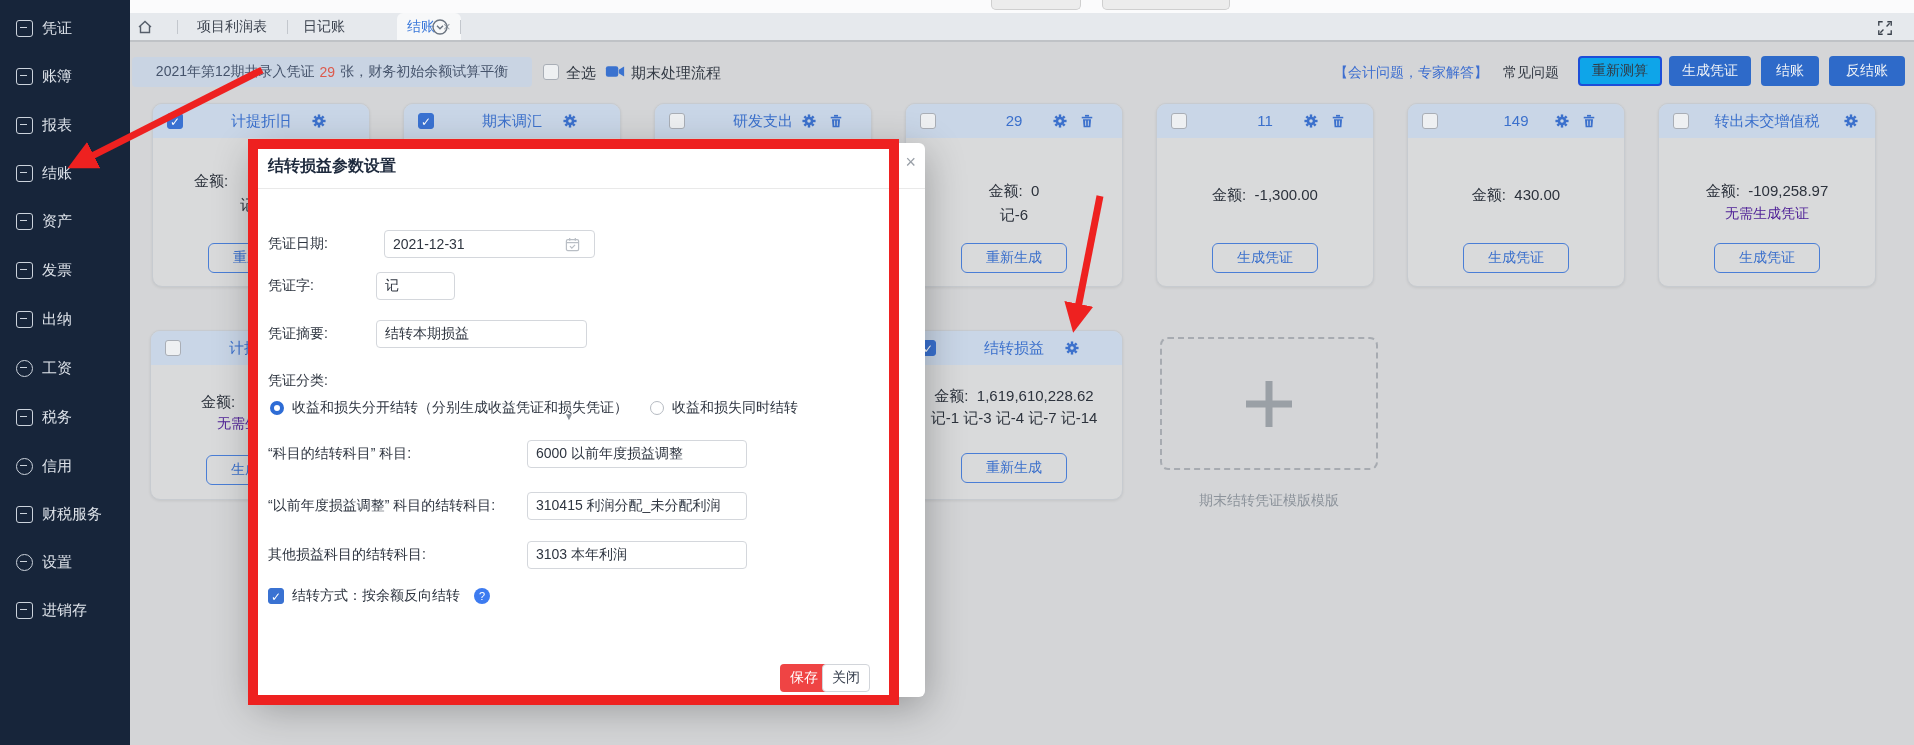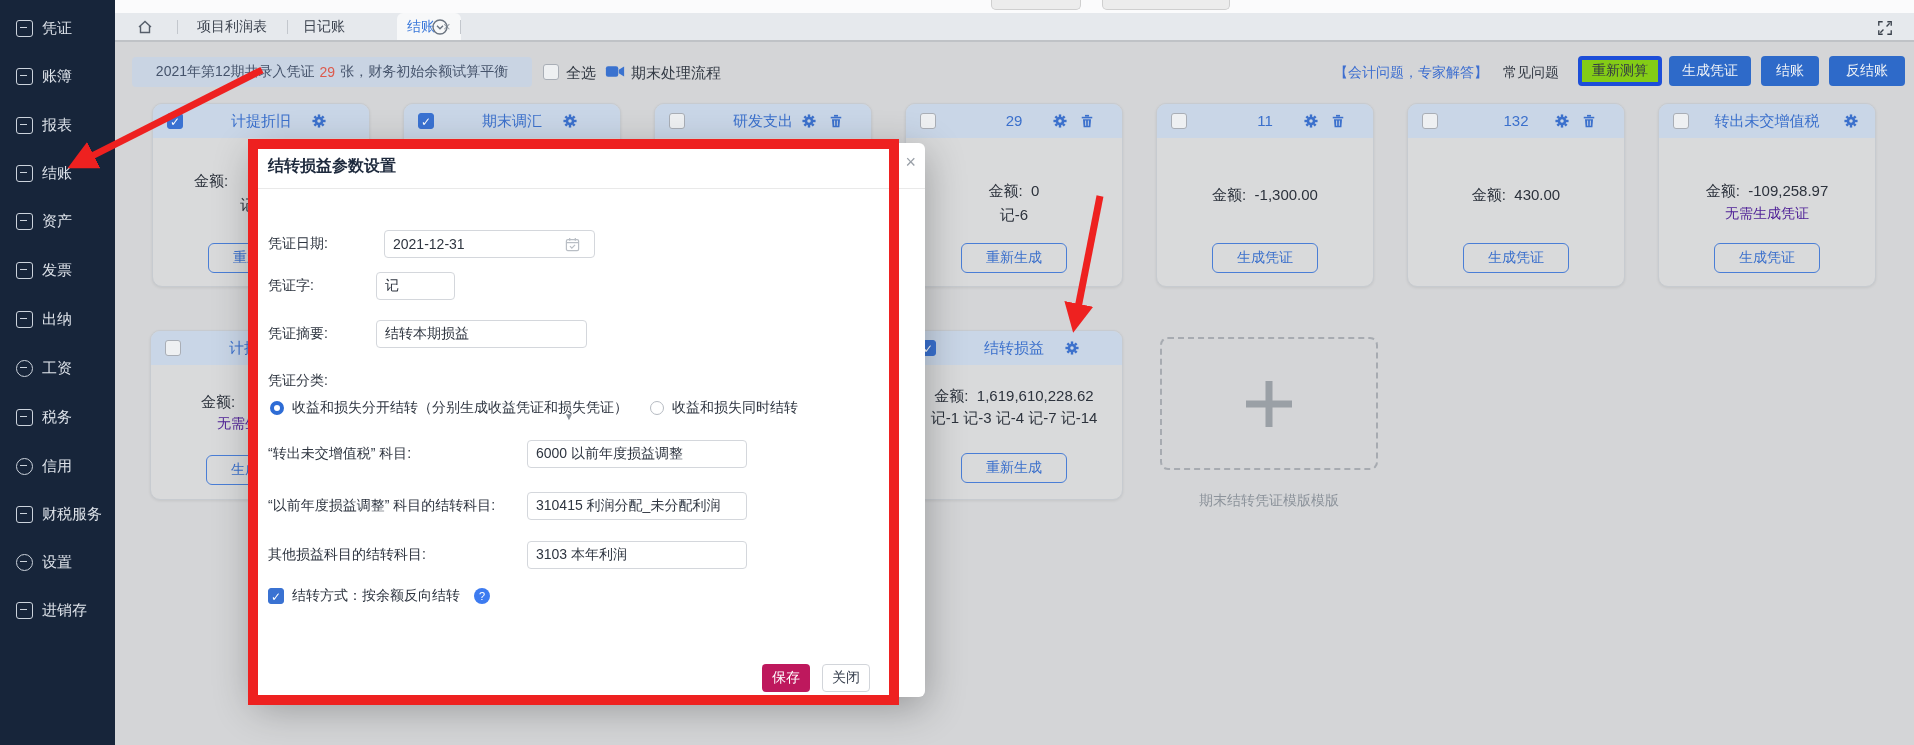--- a/index.html
+++ b/index.html
@@ -1,18 +1,18 @@
 <!DOCTYPE html>
 <html><head>
 <meta charset="utf-8">
 <style>
   html,body{margin:0;padding:0;background:#ffffff;font-family:"Liberation Sans","DejaVu Sans",sans-serif;}
   .stage{position:relative;width:1914px;height:745px;background:#d4d5d7;overflow:hidden;}
   
-  .sidebar{position:absolute;left:0;top:0;width:115px;height:745px;background:#17253a;z-index:5;}
+  .sidebar{position:absolute;left:0;top:0;width:130px;height:745px;background:#17253a;z-index:5;}
   .side-item{position:absolute;left:0;width:115px;height:40px;display:flex;align-items:center;gap:9px;padding-left:16px;box-sizing:border-box;color:#dde2e9;font-size:15px;cursor:pointer;}
   .side-ico{width:15px;height:15px;border:1.5px solid #ccd3dc;border-radius:3px;position:relative;flex:0 0 auto;}
   .side-ico:after{content:"";position:absolute;left:3px;top:6px;width:7px;height:1.5px;background:#ccd3dc;}
   .side-ico.round{border-radius:50%;}
   
   .topwhite{position:absolute;left:115px;top:0;width:1799px;height:13px;background:#fbfbfc;}
   .cutbox{position:absolute;top:0;height:9px;background:#ececec;border:1px solid #cfcfcf;border-top:none;border-radius:0 0 5px 5px;}
   .tabbar{position:absolute;left:115px;top:13px;width:1799px;height:29px;background:#e6e9ed;border-bottom:2px solid #bfc2c6;box-sizing:border-box;}
   .tab-home{position:absolute;left:22px;top:4px;font-size:16px;color:#565e6a;}
   .tab-sep{position:absolute;top:7px;width:1px;height:14px;background:#c3c7cd;}
@@ -21,21 +21,21 @@
   .tab .x{color:#98a0a9;margin-left:8px;font-size:13px;}
   .tab-more{position:absolute;top:6px;width:16px;height:16px;color:#6b7480;}
   .expand-ico{position:absolute;top:22px;width:14px;height:14px;color:#39404b;}
   
   .pill{position:absolute;left:132px;top:57px;width:400px;height:30px;background:#c9d4e3;border-radius:4px;display:flex;align-items:center;justify-content:center;font-size:14px;color:#45536b;}
   .pill b{color:#dd5a4c;font-weight:normal;margin:0 5px;}
   .chk{width:16px;height:16px;box-sizing:border-box;border:1px solid #a9aeb6;background:#eef0f2;border-radius:3px;}
   .chk.on{background:#3a72d2;border-color:#3a72d2;color:#fff;font-size:12px;line-height:16px;text-align:center;}
   .tool-lbl{font-size:15px;color:#333a44;}
   .btn{position:absolute;top:56px;height:30px;border-radius:4px;font-size:14px;display:flex;align-items:center;justify-content:center;box-sizing:border-box;cursor:pointer;}
-  .btn.plain{background:#84cc16;border:4px solid #1d4ed8;color:#333a44;}
+  .btn.plain{background:#0ea5e9;border:2px solid #1d4ed8;color:#333a44;}
   .btn.blue{background:#2e6ac9;color:#eef2f6;}
   .link-blue{position:absolute;top:64px;font-size:14px;color:#3e6fd0;cursor:pointer;}
   .link-dark{position:absolute;top:64px;font-size:14px;color:#333a44;cursor:pointer;}
   
   .card{position:absolute;width:218px;background:#d9dadb;border:1px solid #c7cbd0;border-radius:10px;box-sizing:border-box;box-shadow:0 1px 3px rgba(0,0,0,.08);}
   .card-h{position:relative;height:34px;background:#c9d6e7;border-radius:9px 9px 0 0;}
   .card-h .chk{position:absolute;left:14px;top:9px;}
   .card-title{position:absolute;left:0;right:0;top:8px;text-align:center;color:#3b70cc;font-size:15px;}
   .hicons{position:absolute;top:9px;display:flex;gap:12px;color:#3b70cc;}
   .cbtn{position:absolute;left:50%;transform:translateX(-50%);width:106px;height:30px;border:1px solid #4a7ed6;border-radius:6px;color:#3b70cc;font-size:14px;background:transparent;display:flex;align-items:center;justify-content:center;cursor:pointer;box-sizing:border-box;}
@@ -53,21 +53,21 @@
   .m-row{position:absolute;left:14px;height:28px;display:flex;align-items:center;}
   .m-lbl{font-size:14px;color:#2e3540;}
   .m-input{position:absolute;height:28px;border:1px solid #d4d7dc;border-radius:4px;font-size:14px;color:#2e3540;padding:0 8px;box-sizing:border-box;background:#fff;font-family:inherit;}
   .m-ico-cal{position:absolute;width:15px;height:15px;color:#b9bec5;}
   .sel-arrow{position:absolute;font-size:10px;color:#8a9097;}
   .radio{width:14px;height:14px;border-radius:50%;box-sizing:border-box;}
   .radio.on{border:4px solid #2e6cd5;background:#fff;}
   .radio.off{border:1px solid #b6bbc2;background:#fff;}
   .help{display:inline-flex;width:16px;height:16px;border-radius:50%;background:#3d7bf0;color:#fff;font-size:11px;align-items:center;justify-content:center;margin-left:6px;}
   .m-btn{position:absolute;width:48px;height:28px;border-radius:4px;font-size:14px;display:flex;align-items:center;justify-content:center;box-sizing:border-box;cursor:pointer;}
-  .m-btn.save{background:#be185d;color:#fff;}
+  .m-btn.save{background:#ef4444;color:#fff;margin-left:18px;}
   .m-btn.cancel{background:#fff;border:1px solid #d2d5da;color:#3a4250;}
   
   .red-rect{position:absolute;left:248px;top:139px;width:651px;height:566px;border:10px solid #ee2120;box-sizing:border-box;z-index:60;pointer-events:none;}
   .arrows{position:absolute;left:0;top:0;width:1914px;height:745px;z-index:70;pointer-events:none;}
 </style>
 </head>
 <body>
 
 <svg width="0" height="0" style="position:absolute">
   <defs>
@@ -289,21 +289,21 @@
           </svg>
         </span>
     </div>
     <div class="amount" style="top:82px"><span>金额:</span>&nbsp;&nbsp;<span>-1,300.00</span></div>
     <div class="cbtn" style="top:139px">生成凭证</div>
   </div>
 
   <div class="card" style="left:1407px;top:103px;height:184px">
     <div class="card-h">
       <span class="chk"></span>
-      <span class="card-title">132</span>
+      <span class="card-title">149</span>
       <span class="hicons" style="right:28px">
           <svg width="16" height="16">
             <use href="#icon-gear"></use>
           </svg>
           <svg width="14" height="16">
             <use href="#icon-trash"></use>
           </svg>
         </span>
     </div>
     <div class="amount" style="top:82px"><span>金额:</span>&nbsp;&nbsp;<span>430.00</span></div>
@@ -392,21 +392,21 @@
     </div>
 
     <div class="m-row" style="top:251px;gap:8px">
       <span class="radio on" style="margin-left:2px"></span>
       <span class="m-lbl">收益和损失分开结转（分别生成收益凭证和损失凭证）</span>
       <span class="radio off" style="margin-left:14px"></span>
       <span class="m-lbl">收益和损失同时结转</span>
     </div>
 
     <div class="m-row" style="top:297px">
-      <span class="m-lbl">“转出未交增值税” 科目:</span>
+      <span class="m-lbl">“科目的结转科目” 科目:</span>
     </div>
     <input class="m-input" style="left: 273px; top: 297px; width: 220px;" value="6000 以前年度损益调整">
 
     <div class="m-row" style="top:349px">
       <span class="m-lbl">“以前年度损益调整” 科目的结转科目:</span>
     </div>
     <input class="m-input" style="left: 273px; top: 349px; width: 220px;" value="310415 利润分配_未分配利润">
 
     <div class="m-row" style="top:398px">
       <span class="m-lbl">其他损益科目的结转科目:</span>

